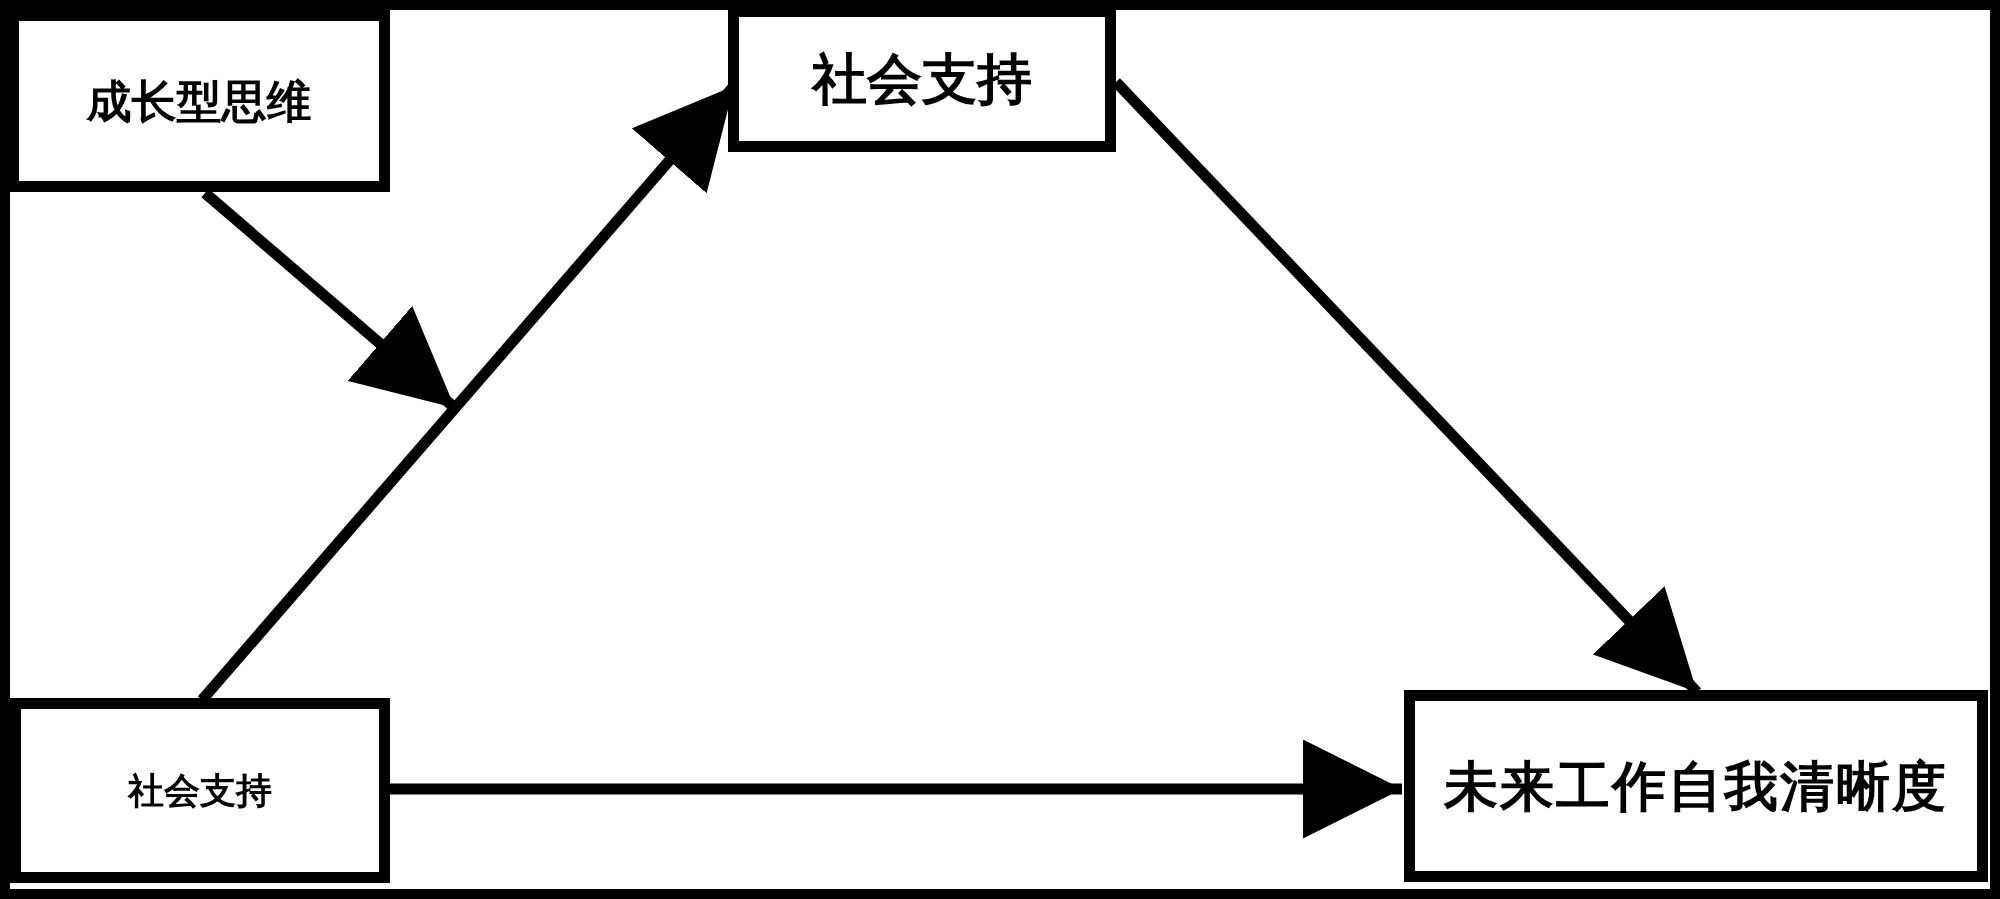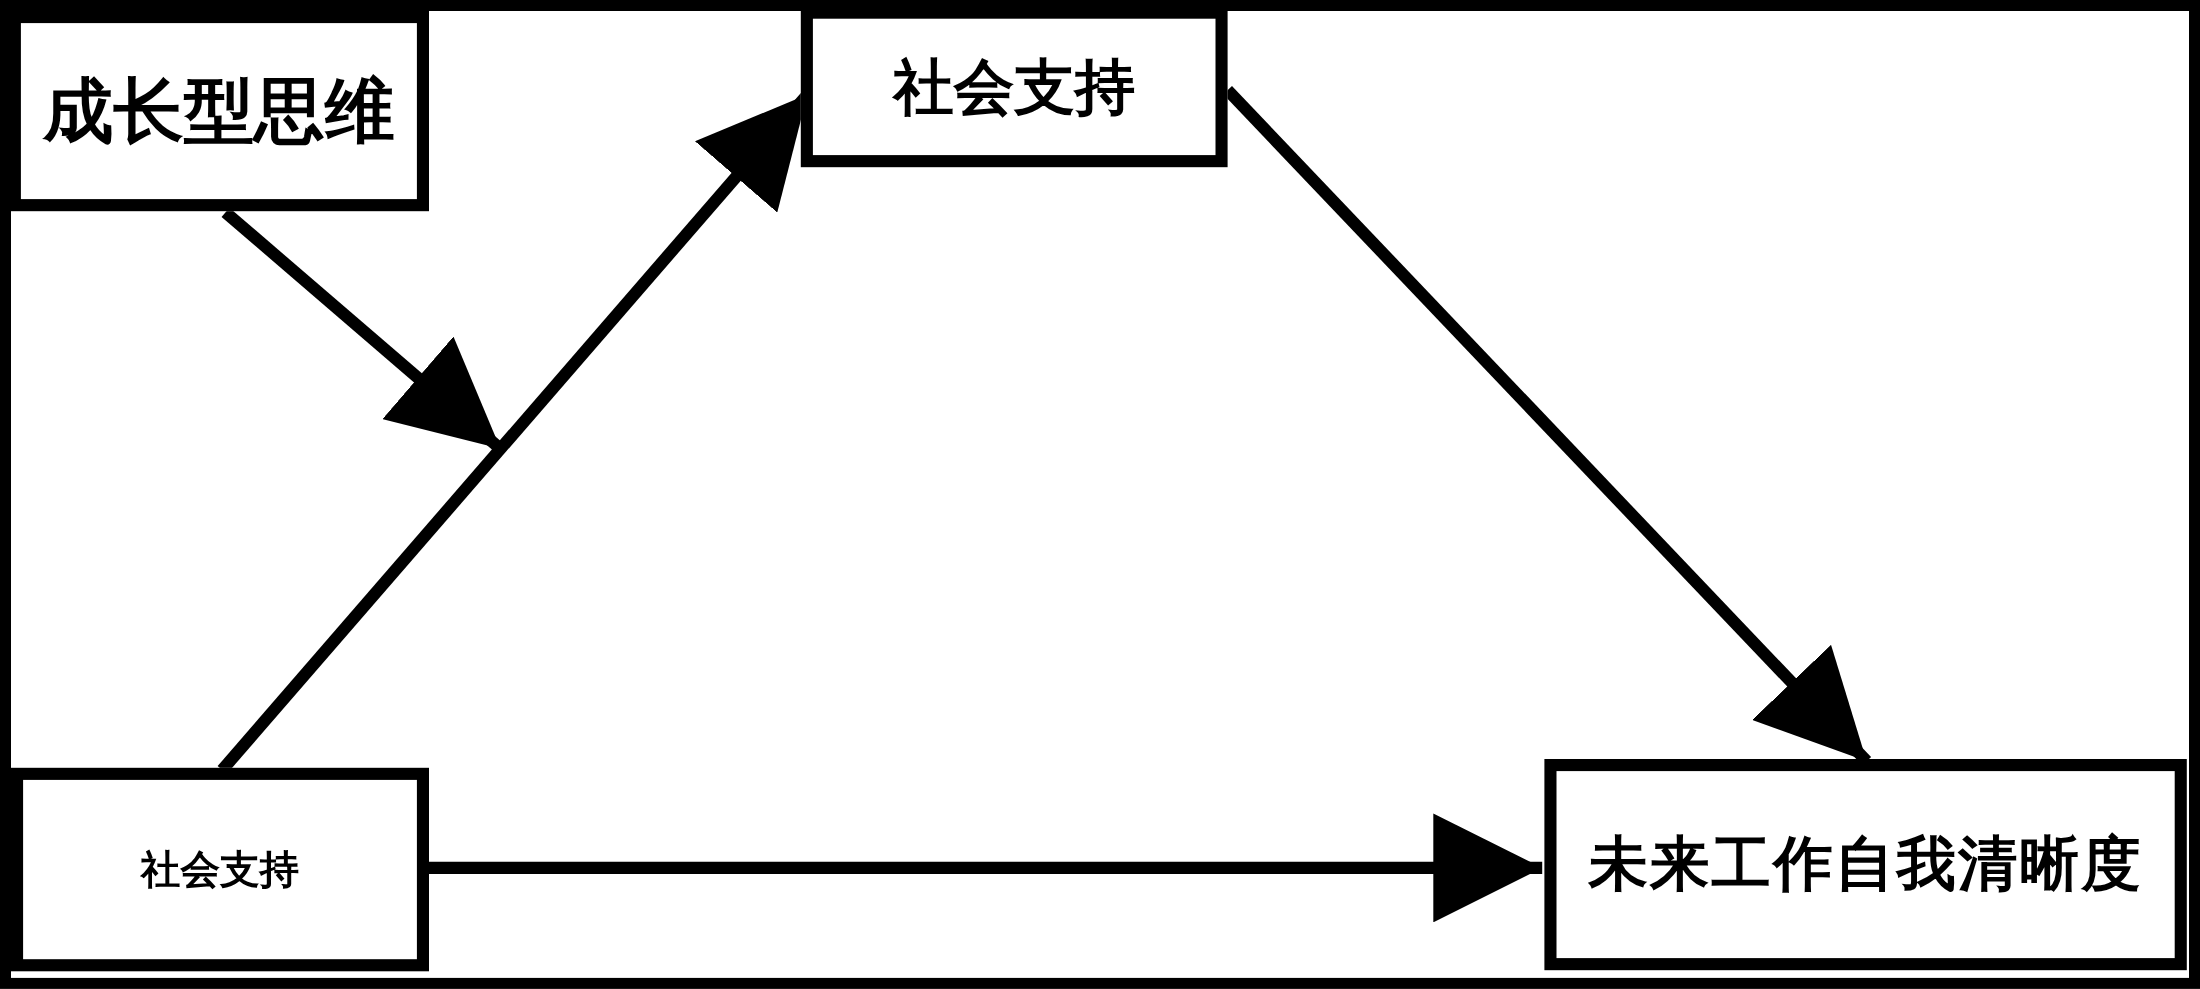--- a/index.html
+++ b/index.html
@@ -38,21 +38,21 @@
     background: #ffffff;
     display: flex;
     align-items: center;
     justify-content: center;
     z-index: 1;
     color: #000000;
     font-weight: bold;
     line-height: 1;
     white-space: nowrap;
   }
-  .node-growth      { left: 8px;    top: 10px;  width: 382px; height: 182px; font-size: 64px; }
+  .node-growth      { left: 8px;    top: 10px;  width: 382px; height: 182px; font-size: 45px; }
   .node-resilience  { left: 728px;  top: 6px;   width: 388px; height: 146px; font-size: 55px; }
   .node-social      { left: 10px;   top: 698px; width: 380px; height: 185px; font-size: 36px; }
   .node-clarity     { left: 1404px; top: 690px; width: 584px; height: 192px; font-size: 54px; letter-spacing: 2px; justify-content: center; }
 </style>
 </head>
 <body>
 
 <div class="diagram">
 
   <svg class="arrows" viewBox="0 0 2000 899" xmlns="http://www.w3.org/2000/svg">

